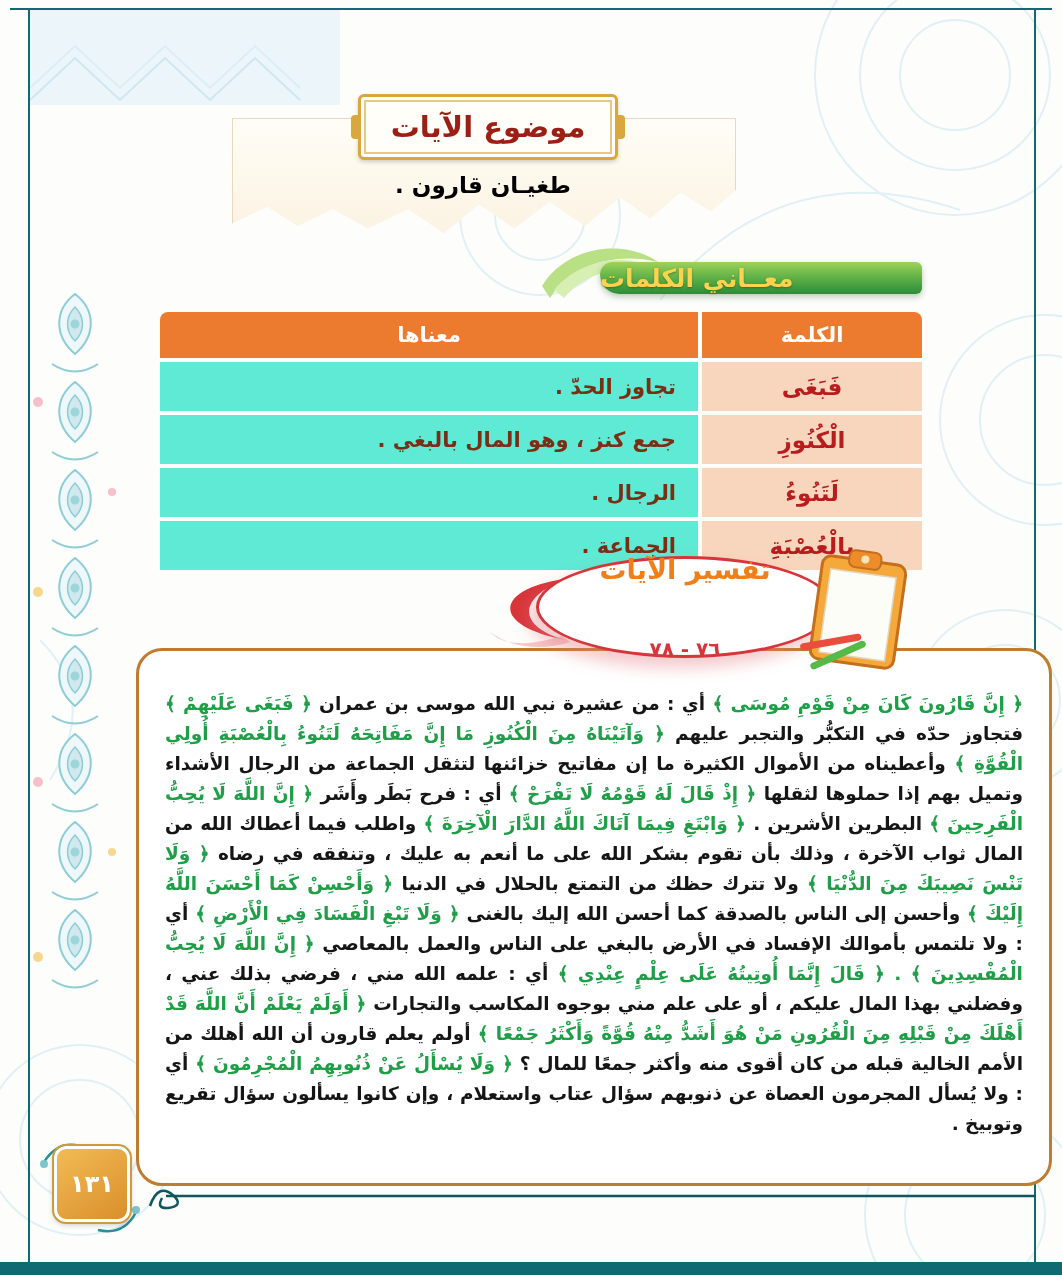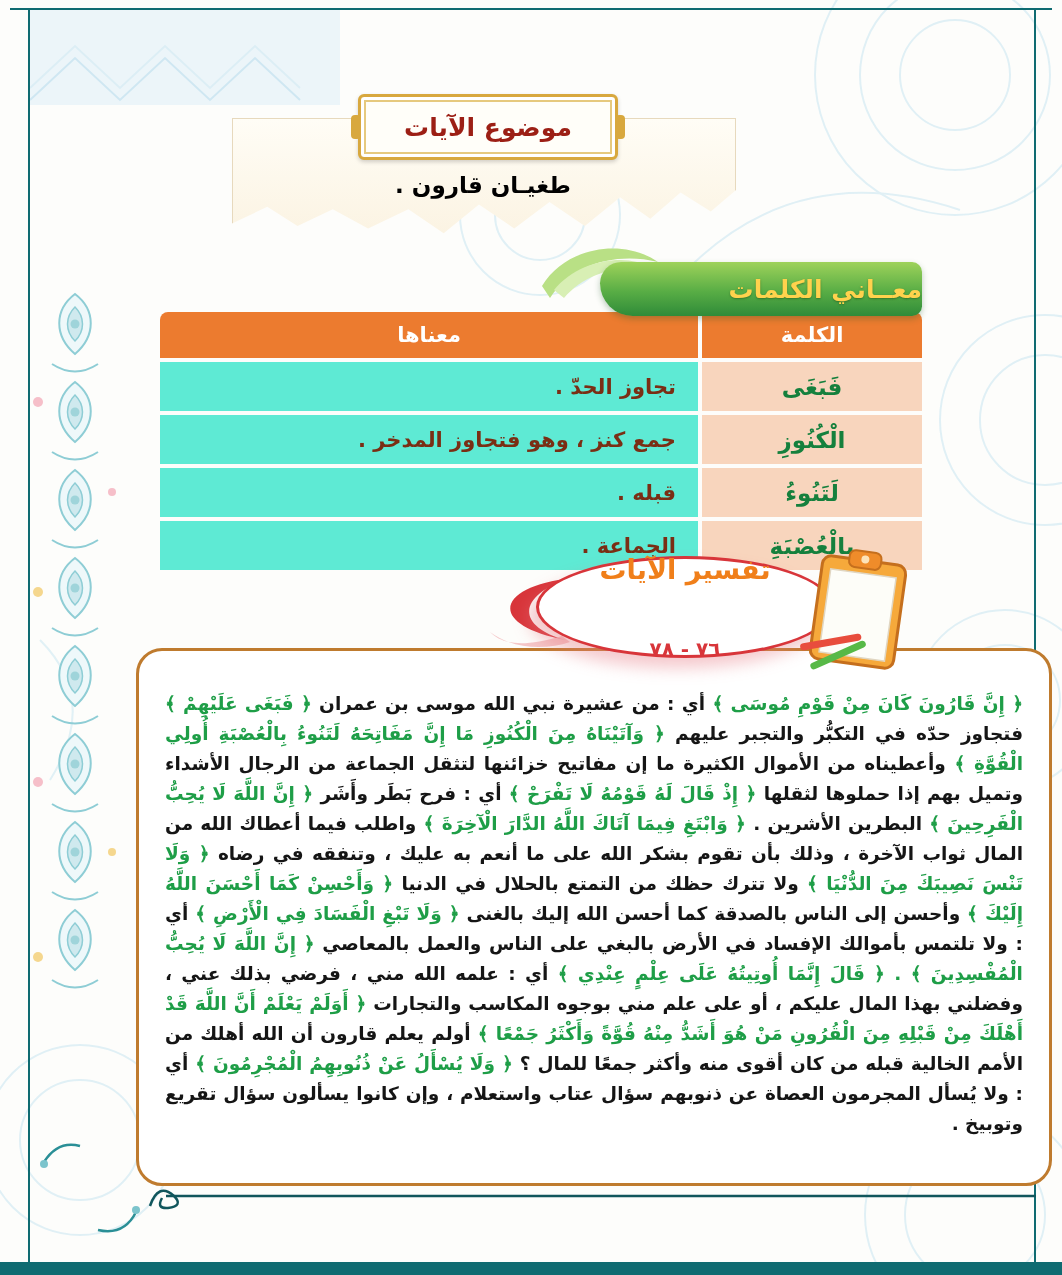--- a/index.html
+++ b/index.html
@@ -28,50 +28,50 @@
     background:#fffef9;border:3px solid #d8a83e;border-radius:6px;
     box-shadow:inset 0 0 0 3px #ffffff,inset 0 0 0 5px #e6c97e,0 2px 4px rgba(0,0,0,.18);
     display:flex;align-items:center;justify-content:center;
   }
   .topic-box::before,.topic-box::after{
     content:"";position:absolute;top:50%;width:10px;height:24px;margin-top:-12px;
     background:#d8a83e;border-radius:4px;
   }
   .topic-box::before{left:-10px;}
   .topic-box::after{right:-10px;}
-  .topic-title{color:#9c1f15;font-weight:bold;font-size:25px;direction:rtl;}
+  .topic-title{color:#9c1f15;font-weight:bold;font-size:29px;direction:rtl;}
   .topic-subtitle{
     position:absolute;left:232px;top:172px;width:502px;z-index:4;text-align:center;
     color:#000000;font-weight:bold;font-size:23px;direction:rtl;
   }
   
   .ribbon{
-    position:absolute;right:140px;top:262px;width:322px;height:54px;z-index:5;
+    position:absolute;right:140px;top:262px;width:322px;height:32px;z-index:5;
     background:linear-gradient(180deg,#9ed25a 0%,#58ad45 55%,#2f8b39 100%);
     border-radius:26px 12px 12px 40px;
-    display:flex;align-items:center;justify-content:flex-end;
+    display:flex;align-items:center;justify-content:flex-start;
     box-shadow:0 3px 6px rgba(30,90,40,.3);
   }
   .ribbon-title{
     color:#ffd24d;font-weight:bold;font-size:25px;direction:rtl;
     text-shadow:0 1px 2px rgba(40,90,30,.6);
   }
   .ribbon-swoosh{position:absolute;left:540px;top:240px;width:120px;height:64px;z-index:4;}
   
   .mtable{position:absolute;left:160px;top:312px;width:762px;z-index:4;direction:rtl;}
   .trow{display:grid;grid-template-columns:220px 538px;gap:4px;margin-bottom:4px;}
   .cell{box-sizing:border-box;display:flex;align-items:center;}
   .thead .cell{
     background:#ec7b2f;color:#ffffff;font-weight:bold;font-size:21px;height:46px;
     justify-content:center;
   }
   .thead .cell:first-child{border-radius:0 8px 0 0;}
   .thead .cell:last-child{border-radius:8px 0 0 0;}
   .cell.word{
-    background:#f8d5bd;color:#15803d;font-weight:bold;font-size:23px;height:49px;
+    background:#f8d5bd;color:#b91c1c;font-weight:bold;font-size:23px;height:49px;
     justify-content:center;
   }
   .cell.meaning{
     background:#5eead4;color:#7a2e14;font-weight:bold;font-size:21px;height:49px;
     justify-content:flex-start;padding-right:22px;
   }
   
   .badge{
     position:absolute;left:536px;top:556px;width:292px;height:96px;z-index:6;
     background:#ffffff;border:3px solid #d8353a;border-radius:50%/50%;
@@ -186,25 +186,25 @@
       <div class="cell">الكلمة</div>
       <div class="cell">معناها</div>
     </div>
     <div>
         <div class="trow">
           <div class="cell word">فَبَغَى</div>
           <div class="cell meaning">تجاوز الحدّ .</div>
         </div>
         <div class="trow">
           <div class="cell word">الْكُنُوزِ</div>
-          <div class="cell meaning">جمع كنز ، وهو فتجاوز المدخر .</div>
+          <div class="cell meaning">جمع كنز ، وهو المال بالبغي .</div>
         </div>
         <div class="trow">
           <div class="cell word">لَتَنُوءُ</div>
-          <div class="cell meaning">قبله .</div>
+          <div class="cell meaning">الرجال .</div>
         </div>
         <div class="trow">
           <div class="cell word">بِالْعُصْبَةِ</div>
           <div class="cell meaning">الجماعة .</div>
         </div>
       </div>
   </div>
 
   <svg class="badge-swoosh" viewBox="0 0 120 86">
     <path d="M110,12 C36,20 22,58 104,74 C52,60 56,28 110,12 Z" fill="#d8353a"></path>
@@ -237,14 +237,17 @@
     <path d="M22,28 q8,-24 24,-10 q10,10 -6,12 q-12,1 -6,-10" stroke="#11565c" stroke-width="2.5" fill="none"></path>
     <line x1="38" y1="18" x2="908" y2="18" stroke="#11565c" stroke-width="2.5"></line>
   </svg>
 
   <svg class="pagenum-flourish" viewBox="0 0 110 110">
     <path d="M8,30 q14,-22 36,-16" stroke="#2a8f96" stroke-width="2.5" fill="none"></path>
     <path d="M100,80 q-12,24 -38,18" stroke="#2a8f96" stroke-width="2.5" fill="none"></path>
     <circle cx="8" cy="32" r="4" fill="#7cc4cc"></circle>
     <circle cx="100" cy="78" r="4" fill="#7cc4cc"></circle>
   </svg>
+  <div class="pagenum">
+    <span>١٣١</span>
+  </div>
 
 </div>
 
 </body></html>

